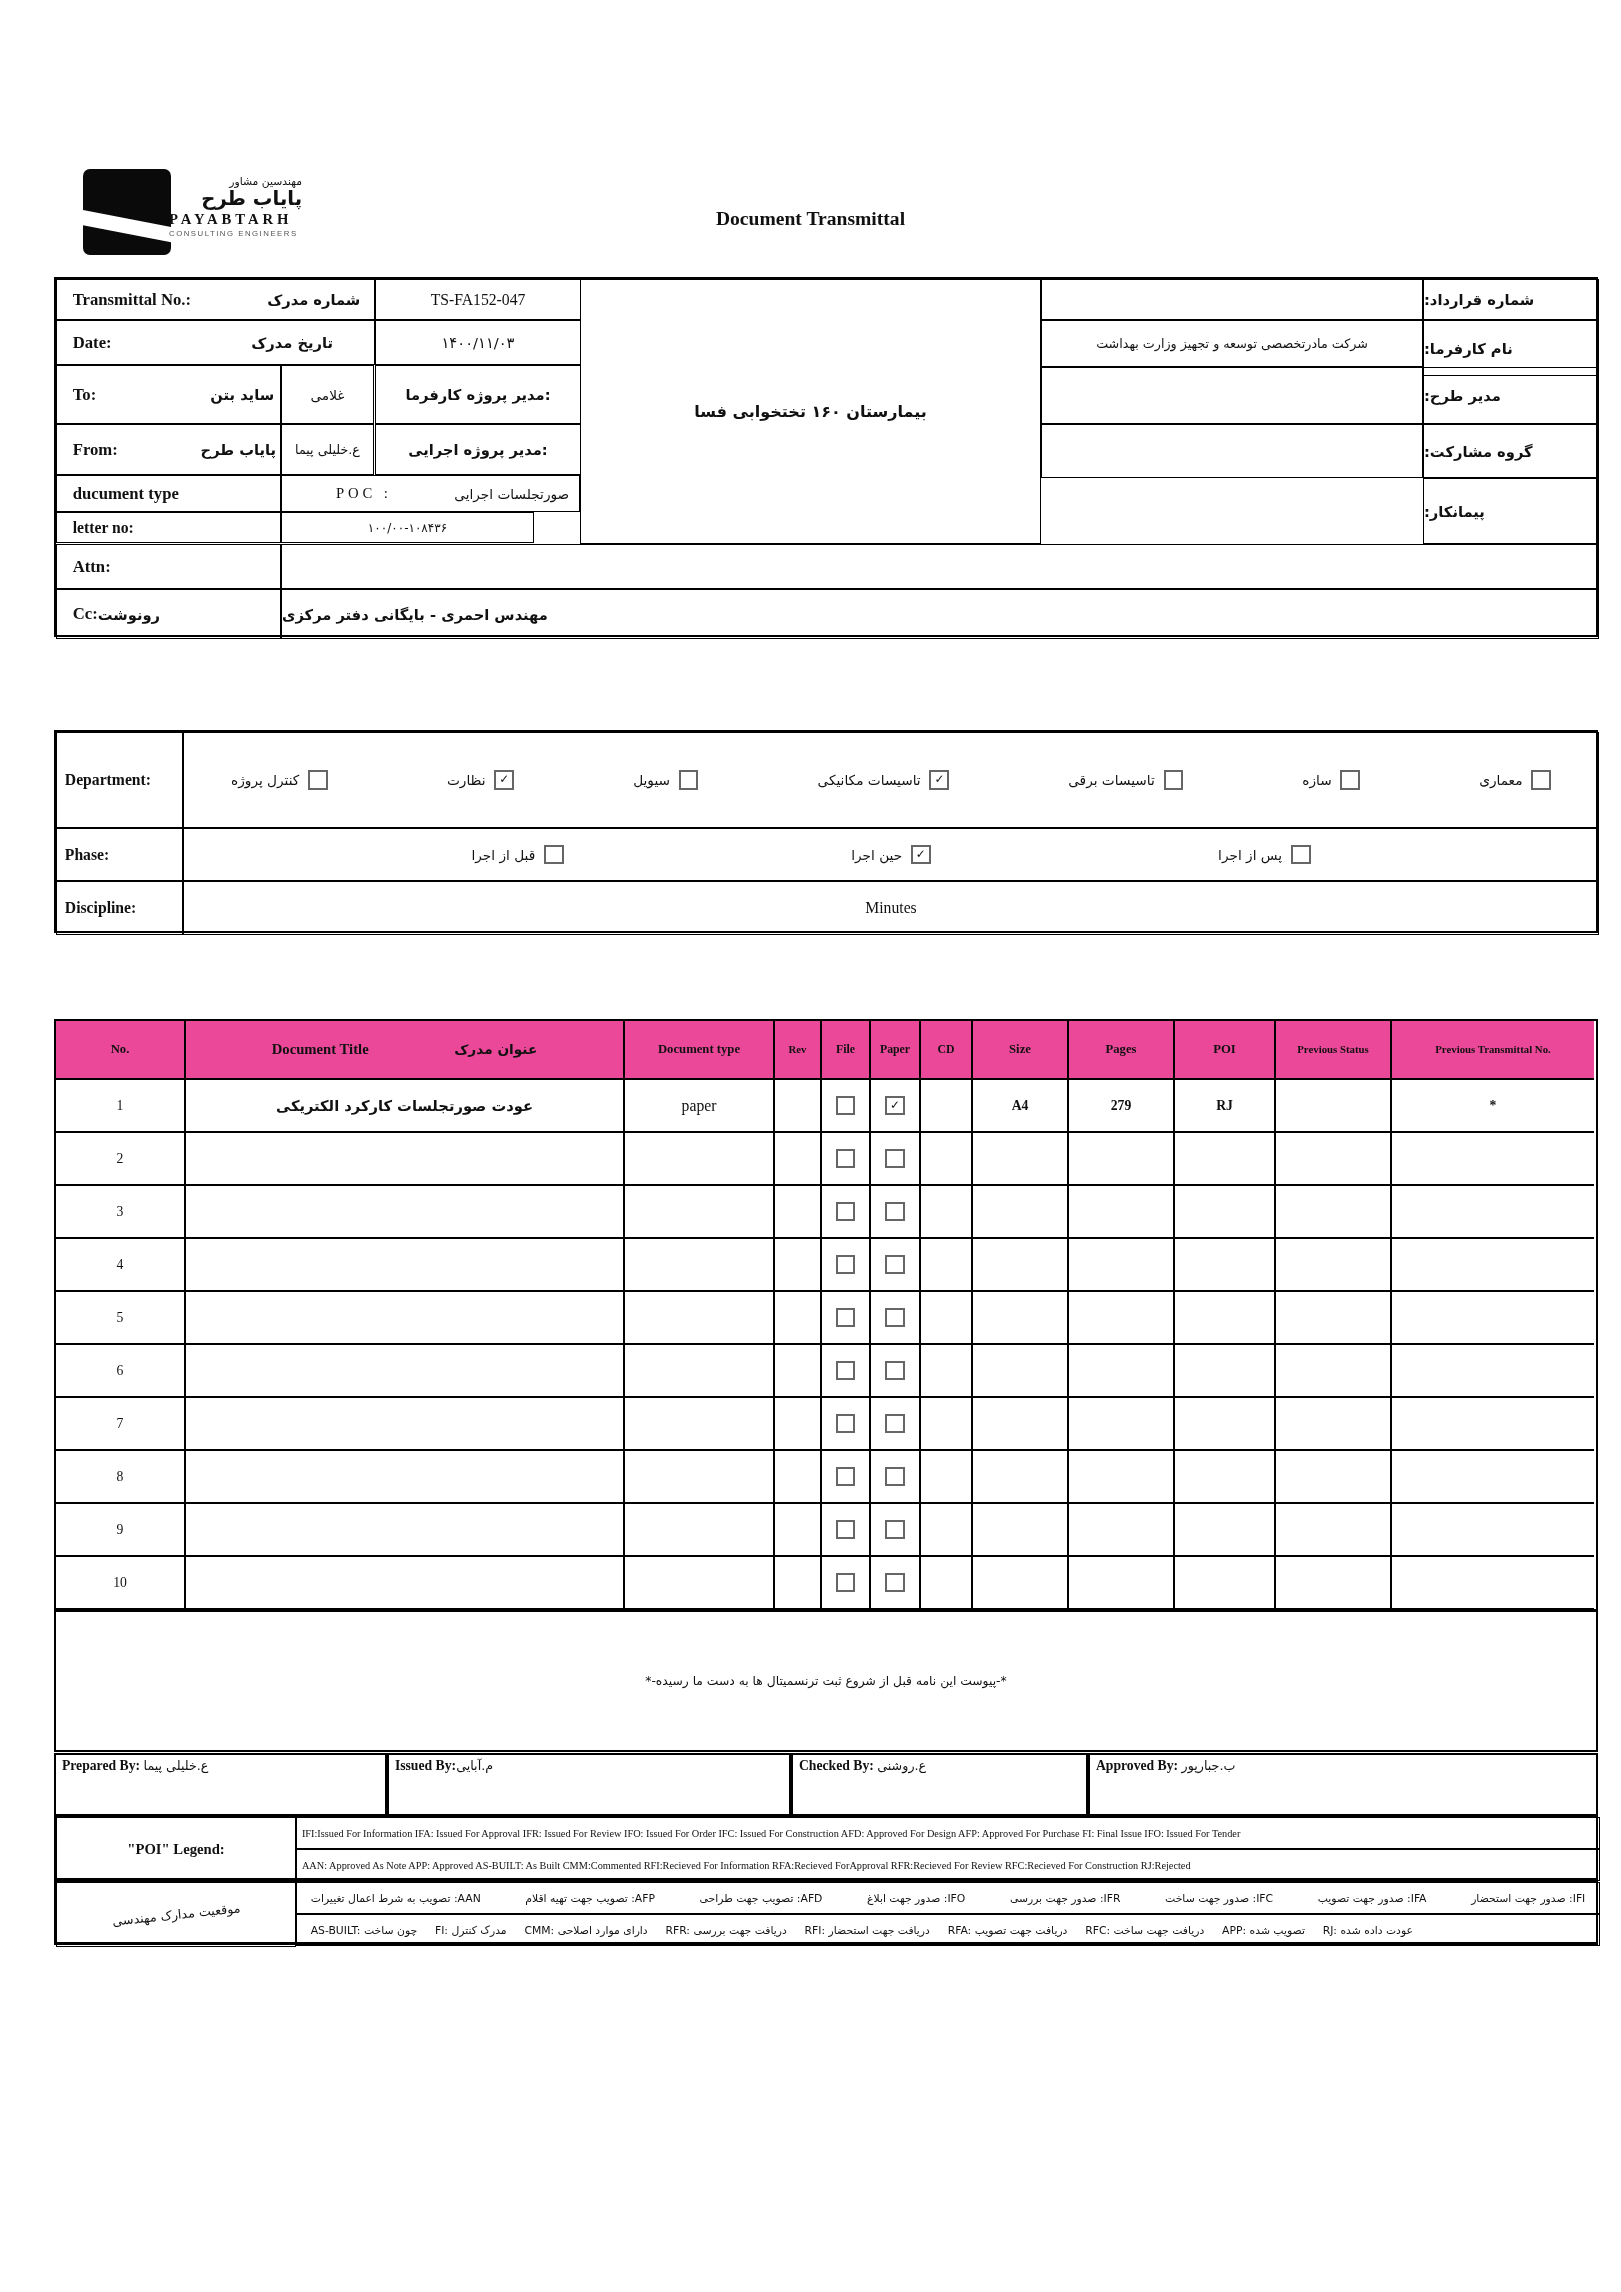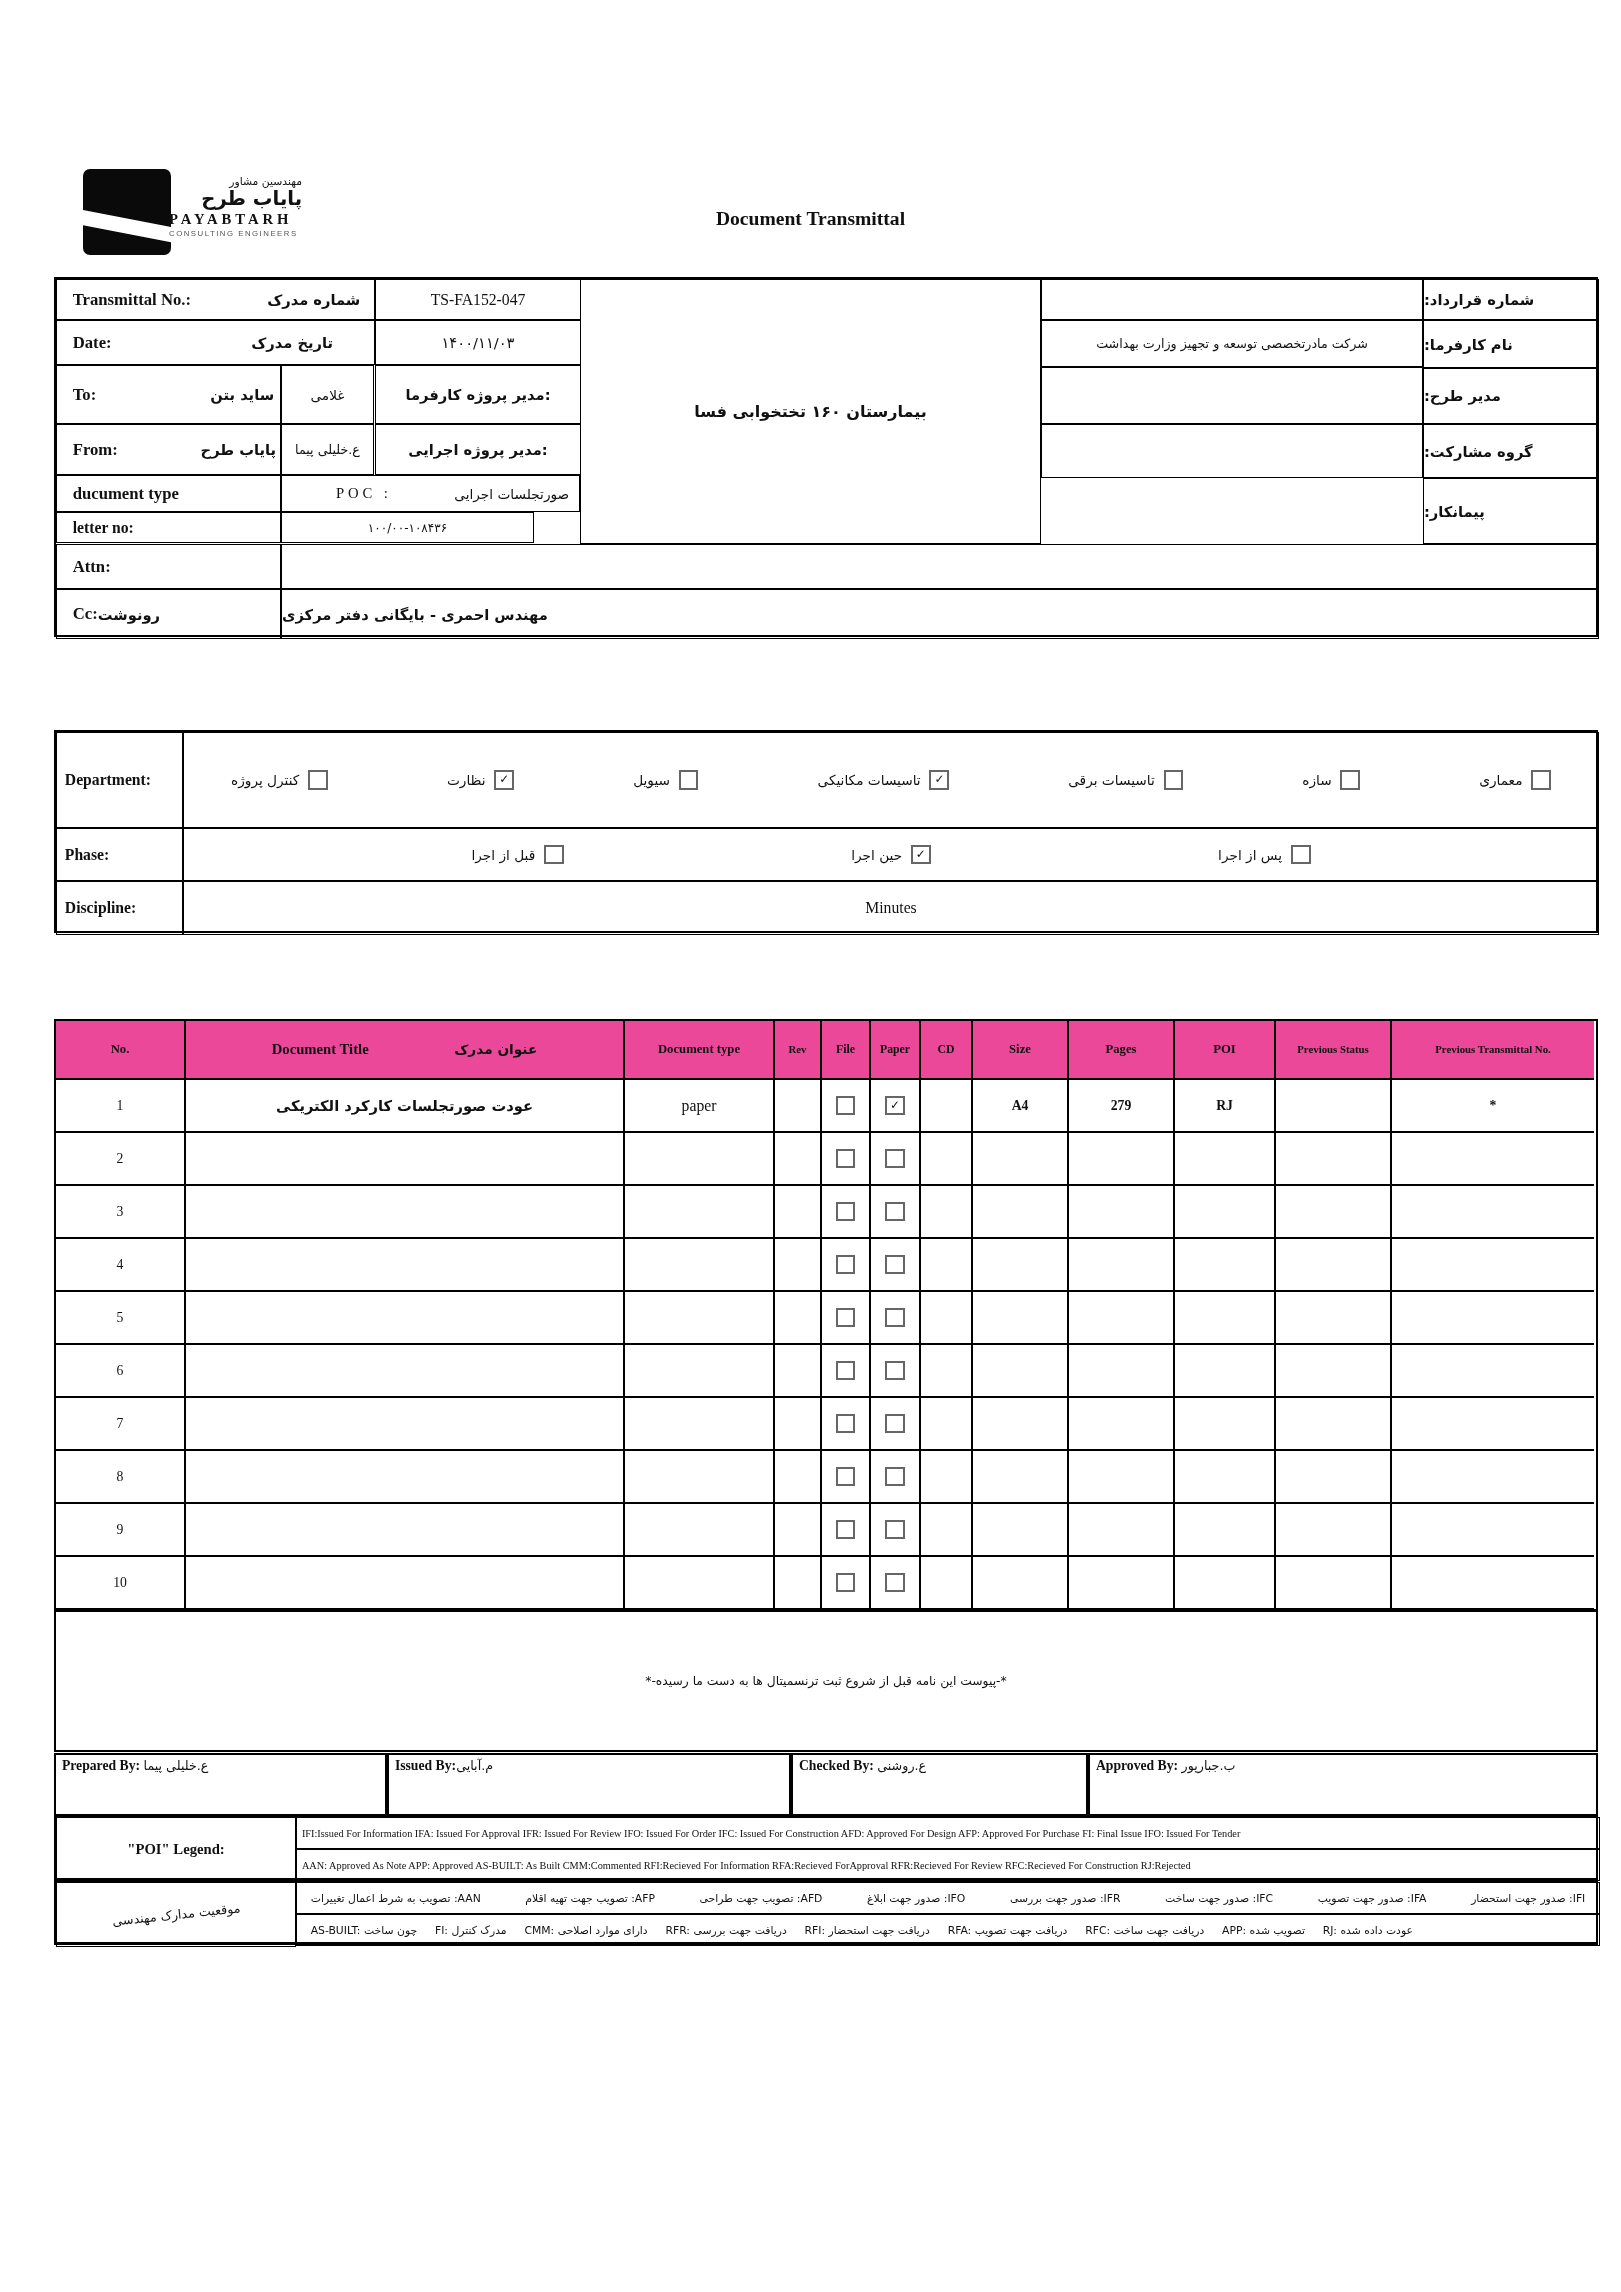--- a/index.html
+++ b/index.html
@@ -115,21 +115,21 @@
     <div class="c right fa b" style="left:225px;top:310px;width:1318px;height:50px;padding-right:108px;font-size:14.7px;direction:rtl;">مهندس احمری - بایگانی دفتر مرکزی</div>
 
     <div class="c cen fa b" style="left:524px;top:0;width:461px;height:265px;font-size:16px;">بیمارستان ۱۶۰ تختخوابی فسا</div>
 
     <div class="c" style="left:985px;top:0;width:382px;height:41px;"></div>
     <div class="c cen fa" style="left:985px;top:41px;width:382px;height:47px;font-size:12.7px;direction:rtl;">شرکت مادرتخصصی توسعه و تجهیز وزارت بهداشت</div>
     <div class="c" style="left:985px;top:88px;width:382px;height:57px;"></div>
     <div class="c" style="left:985px;top:145px;width:382px;height:54px;"></div>
 
     <div class="c pr right fa falbl" style="left:1367px;top:0;width:176px;height:41px;direction:rtl;">شماره قرارداد:</div>
-    <div class="c pr right fa falbl" style="left:1367px;top:41px;width:176px;height:49px;direction:rtl;">نام کارفرما:</div>
+    <div class="c pr right fa falbl" style="left:1367px;top:41px;width:176px;height:56px;direction:rtl;">نام کارفرما:</div>
     <div class="c pr right fa falbl" style="left:1367px;top:88px;width:176px;height:57px;direction:rtl;">مدیر طرح:</div>
     <div class="c pr right fa falbl" style="left:1367px;top:145px;width:176px;height:54px;direction:rtl;">گروه مشارکت:</div>
     <div class="c pr right fa falbl" style="left:1367px;top:199px;width:176px;height:66px;direction:rtl;">پیمانکار:</div>
   </div>
 
   <div class="tbl" style="left:54px;top:730px;width:1544px;height:203px;">
     <div class="c pl enlbl" style="left:0;top:0;width:127px;height:96px;padding-left:7.8px;font-size:15.7px;">Department:</div>
     <div class="c" id="dept-items" style="left:127px;top:0;width:1416px;height:96px;direction:rtl;justify-content:space-between;padding:0 47px;">
         <span class="ditem">
           <span class="cb"></span>

